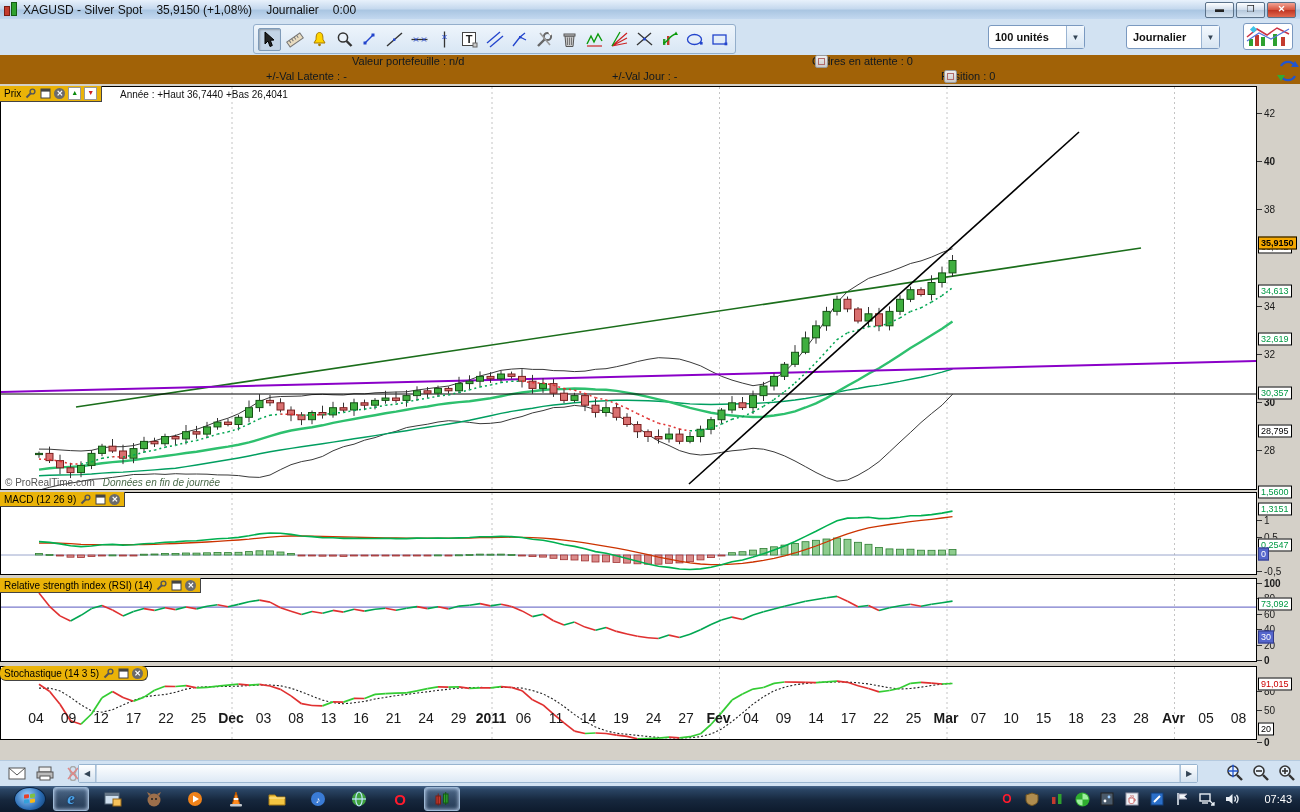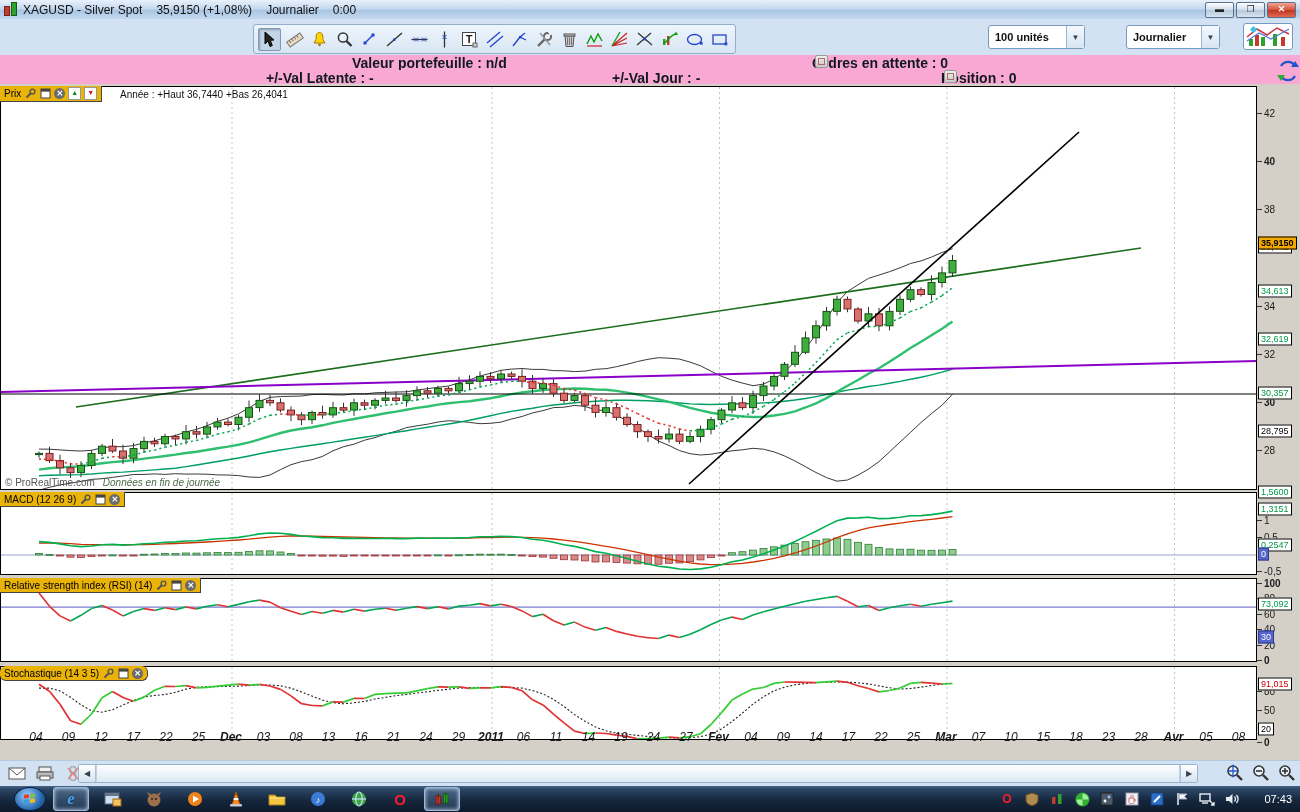--- a/index.html
+++ b/index.html
@@ -26,21 +26,21 @@
   .toolbtn{width:23px;height:23px;display:flex;align-items:center;justify-content:center;border:1px solid transparent;border-radius:2px;background:transparent;padding:0;}
   .toolbtn.sel{background:#c3d4e6;border:1px solid #7e9ab8;box-shadow:inset 1px 1px 2px rgba(0,0,0,.25);}
   .combo{position:absolute;top:6px;height:22px;background:#fff;border:1px solid #7a99c0;border-radius:3px;
     display:flex;align-items:center;font-size:11px;font-weight:bold;color:#111;}
   .combo .val{padding:0 6px;flex:1;white-space:nowrap;}
   .combo .dd{width:17px;height:100%;display:flex;align-items:center;justify-content:center;
     border-left:1px solid #9ab4d2;background:linear-gradient(#f4f9fe,#d7e5f2);font-size:8px;color:#345;}
   .charttype{position:absolute;left:1243px;top:4px;width:50px;height:27px;border:1px solid #7a99c0;border-radius:3px;
     background:#fff;padding:1px;}
   
-  .inforow{position:absolute;left:0;width:1300px;height:15px;background:#f9a8d4;font-size:14px;font-weight:bold;color:#101820;}
+  .inforow{position:absolute;left:0;width:1300px;height:15px;background:#a16207;font-size:11px;font-weight:normal;color:#101820;}
   .inforow span{position:absolute;white-space:nowrap;}
   .mini-ic{display:inline-block;width:11px;height:11px;margin-left:3px;vertical-align:-2px;
     background:linear-gradient(#efefef,#c9c9c9);border:1px solid #9a9a9a;border-radius:2px;position:relative;}
   .mini-ic:after{content:"";position:absolute;left:2px;top:2px;width:5px;height:5px;border:1px solid #b06a6a;}
 
   
   #chart{position:absolute;top:84px;left:0;width:1300px;height:676px;background:#d4d0c8;}
   .panel{position:absolute;left:0;background:#fff;border:1px solid #000;box-sizing:border-box;overflow:hidden;}
   .phead{position:absolute;left:0;top:0;display:flex;align-items:center;gap:3px;background:#eab308;
     border:1px solid #444;border-left:none;border-top:none;padding:1px 4px;font-size:10px;color:#000;z-index:5;}
@@ -54,21 +54,21 @@
   #axlayer{position:absolute;top:0;left:0;width:1300px;height:676px;pointer-events:none;z-index:6;}
   .axmark{position:absolute;width:5px;height:1px;background:#333;left:1257px;}
   .axlab{position:absolute;left:1264px;font-size:10px;color:#1a1a1a;transform:translateY(-50%);white-space:nowrap;}
   .axlab.b{font-weight:bold;}
   .axbox{position:absolute;left:1258px;transform:translateY(-50%);background:#fff;border:1px solid #000;
     font-size:9px;line-height:11px;padding:0 2px;white-space:nowrap;color:#000;}
   .axbox.g{color:#009944;}
   .axbox.r{color:#cc0000;}
   .axbox.bl{background:#5566cc;border-color:#333a88;color:#fff;}
   .axbox.last{background:#f5a800;font-weight:bold;}
-  .datelab{position:absolute;top:646px;transform:translateX(-50%);font-size:12px;color:#1a1a1a;white-space:nowrap;font-style:italic;}
+  .datelab{position:absolute;top:626px;transform:translateX(-50%);font-size:14px;color:#1a1a1a;white-space:nowrap;}
   .datelab.b{font-weight:bold;}
   
   .statusbar{position:absolute;top:760px;left:0;width:1300px;height:25px;background:#d2e2f2;border-top:1px solid #b5cadf;
     display:flex;align-items:center;}
   .sb-ic{width:22px;height:18px;margin-left:6px;display:flex;align-items:center;justify-content:center;}
   .hscroll{position:absolute;left:78px;top:3px;width:1118px;height:17px;border:1px solid #98b4cf;border-radius:2px;
     background:#eaf2fa;display:flex;}
   .harrow{width:16px;height:100%;background:linear-gradient(#fff,#d4e2f0);border-right:1px solid #a8c0d8;
     font-size:8px;color:#345;display:flex;align-items:center;justify-content:center;}
   .harrow.r{border-right:none;border-left:1px solid #a8c0d8;}

